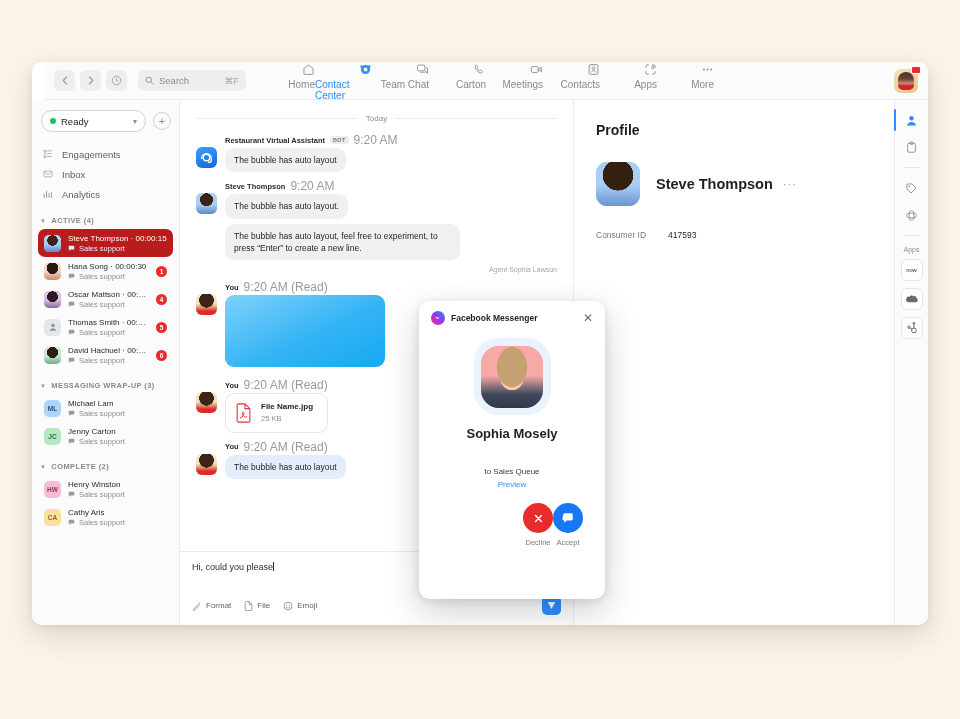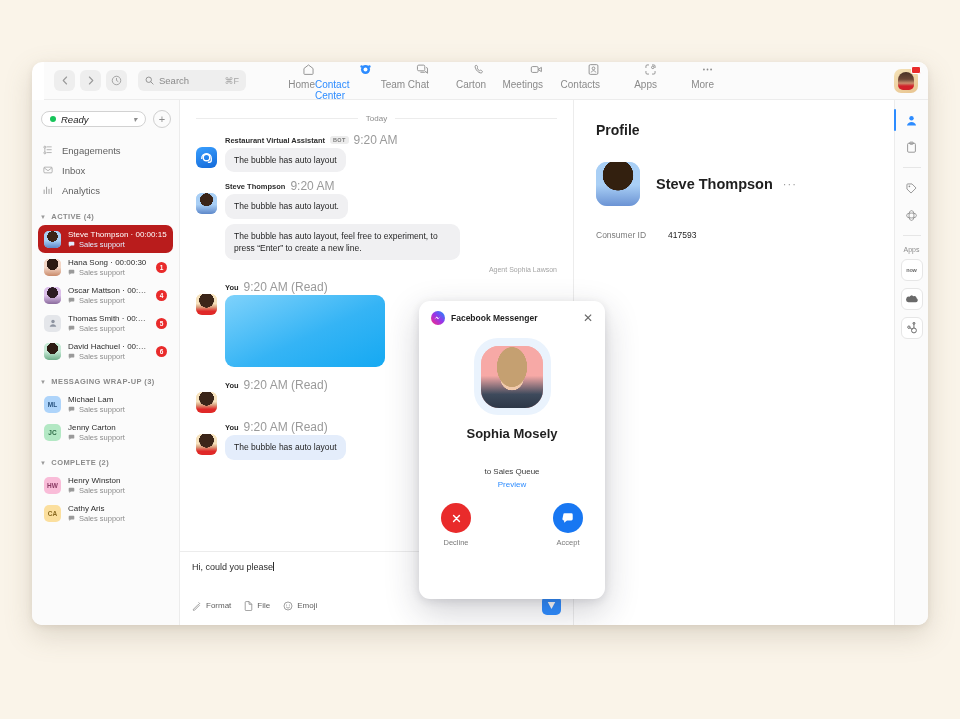--- a/index.html
+++ b/index.html
@@ -82,24 +82,24 @@
   
   .sidebar {
     width: 148px; flex: 0 0 148px;
     background: #fbfbfb;
     border-right: 1px solid #ececec;
     padding: 10px 0 0 0;
     overflow: hidden;
   }
   .status-row { display: flex; align-items: center; gap: 7px; padding: 0 8px 0 9px; }
   .status-pill {
-    flex: 1; height: 16px; border-radius: 11px;
+    flex: 1; height: 22px; border-radius: 11px;
     border: 1px solid #d2d2d2; background: #fff;
     display: flex; align-items: center; gap: 5px;
-    padding: 0 8px; font-size: 9.5px; color: #1c1c1c; font-style: italic;
+    padding: 0 8px; font-size: 9.5px; color: #1c1c1c;
   }
   .dot-green { width: 6px; height: 6px; border-radius: 50%; background: #17c45a; }
   .status-pill .chev { margin-left: auto; color: #8d8d8d; font-size: 8px; }
   .plus-btn {
     width: 18px; height: 18px; border-radius: 50%;
     border: 1px solid #cfcfcf; color: #8d8d8d;
     display: flex; align-items: center; justify-content: center;
     font-size: 11px; line-height: 1;
   }
 
@@ -257,21 +257,21 @@
     border-radius: 24px; background: #eaf3fd;
     display: flex; align-items: center; justify-content: center;
   }
   .modal-av {
     width: 62px; height: 62px; border-radius: 18px;
     background: #f7a9a6; overflow: hidden; position: relative;
   }
   .modal-name { text-align: center; font-size: 13px; font-weight: bold; color: #1f1f1f; margin-top: 11px; }
   .modal-queue { text-align: center; font-size: 8px; color: #3a3a3a; margin-top: 26px; }
   .modal-preview { text-align: center; font-size: 8px; color: #2d8cff; margin-top: 4px; }
-  .modal-actions { display: flex; justify-content: space-between; margin-top: 14px; padding: 0 10px; }
+  .modal-actions { display: flex; justify-content: flex-end; margin-top: 14px; padding: 0 10px; }
   .act { display: flex; flex-direction: column; align-items: center; gap: 5px; }
   .act-circle {
     width: 30px; height: 30px; border-radius: 50%;
     display: flex; align-items: center; justify-content: center;
   }
   .act-decline { background: #e92b2b; }
   .act-accept { background: #1877f2; }
   .act-lbl { font-size: 7.5px; color: #7a7a7a; }
 
   .av-img { position: absolute; inset: 0; }
@@ -645,20 +645,31 @@
         </div>
 
         <div class="msg">
           <div class="msg-av" style="background:#f6e2bd">
             <div class="av-img" style="background:radial-gradient(circle at 50% 30%,#3b2519 0 40%,transparent 41%),linear-gradient(180deg,#f6e2bd 46%,#d9a07e 62%,#e02828 82%)"></div>
           </div>
           <div class="msg-body">
             <div class="msg-hdr">
               <span class="msg-author">You</span>
               <span class="msg-time">9:20 AM (Read)</span>
+            </div>
+            <div class="bubble file">
+              <svg width="17" height="20" viewBox="0 0 18 22" fill="none">
+                <path d="M2 2.6A1.6 1.6 0 0 1 3.6 1h7L16 6.2v13.2A1.6 1.6 0 0 1 14.4 21H3.6A1.6 1.6 0 0 1 2 19.4z" stroke="#e8303e" stroke-width="1.2"></path>
+                <path d="M10.6 1v5.2H16" stroke="#e8303e" stroke-width="1.2" stroke-linejoin="round"></path>
+                <path d="M5.6 16.4c2.6-1 4-3.2 4-5 0-.9-.4-1.4-1-1.4s-1 .6-.8 1.8c.3 1.8 1.8 3.8 3.6 3.8.8 0 1.2-.3 1.2-.8" stroke="#e8303e" stroke-width="1.1" stroke-linecap="round"></path>
+              </svg>
+              <div>
+                <div class="file-name">File Name.jpg</div>
+                <div class="file-size">25 KB</div>
+              </div>
             </div>
           </div>
         </div>
 
         <div class="msg">
           <div class="msg-av" style="background:#f6e2bd">
             <div class="av-img" style="background:radial-gradient(circle at 50% 30%,#3b2519 0 40%,transparent 41%),linear-gradient(180deg,#f6e2bd 46%,#d9a07e 62%,#e02828 82%)"></div>
           </div>
           <div class="msg-body">
             <div class="msg-hdr">

